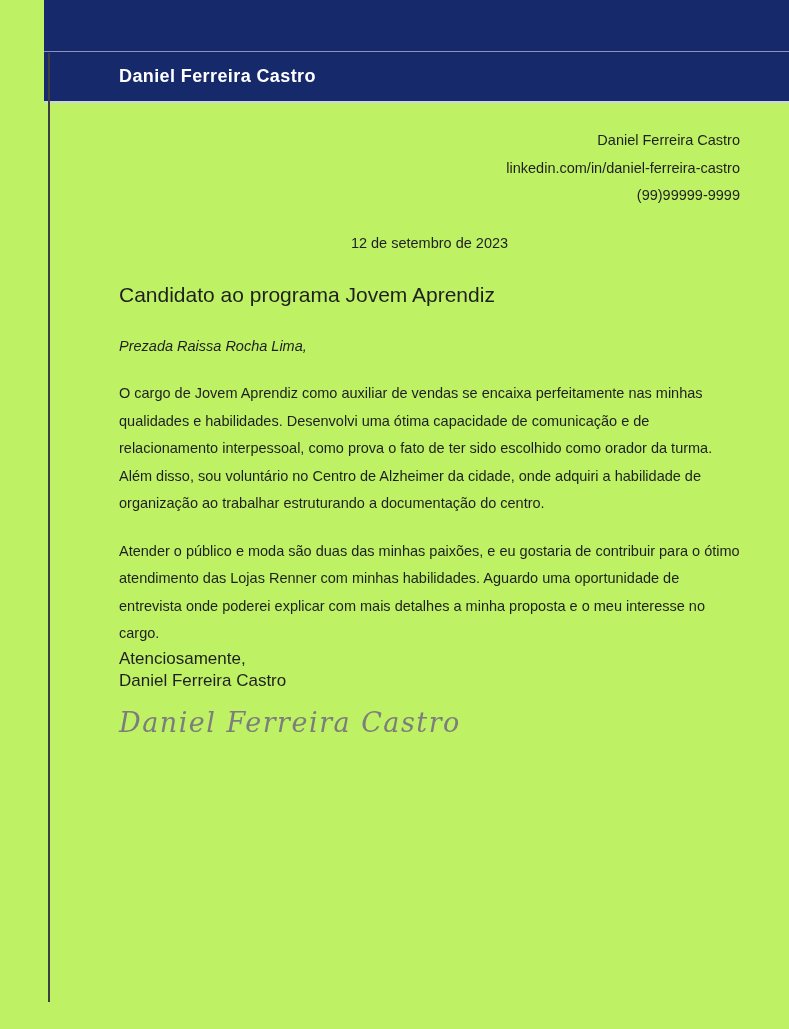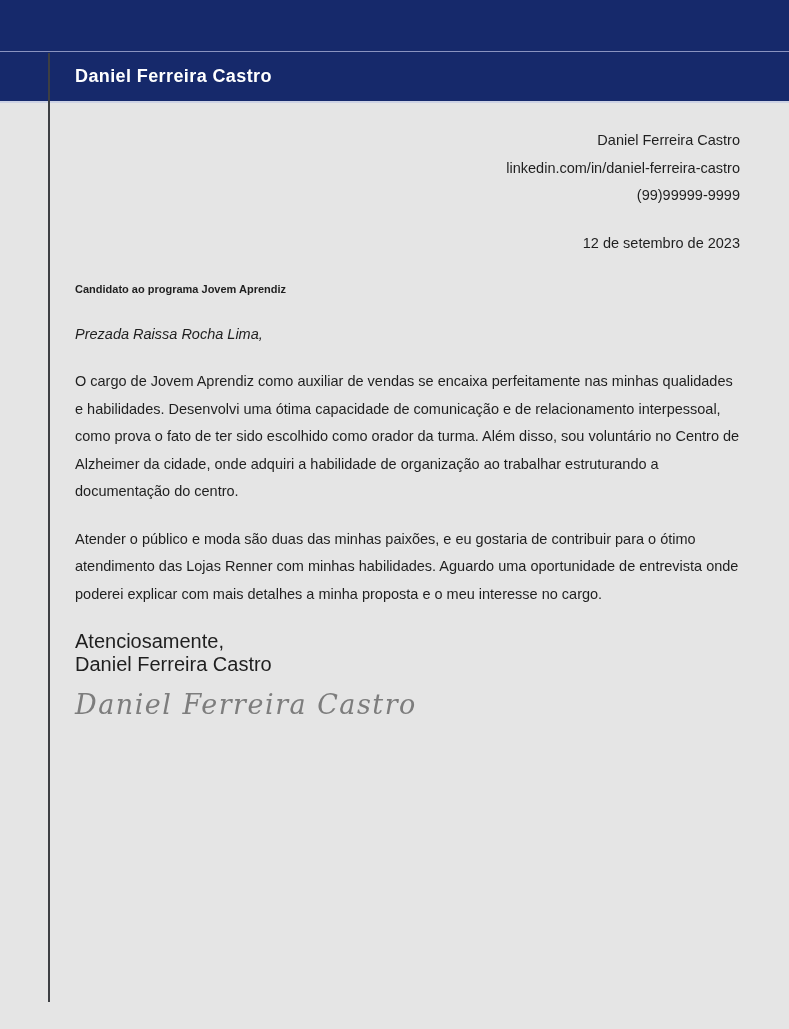--- a/index.html
+++ b/index.html
@@ -9,21 +9,22 @@
     color: #1f1f1f;
     width: 789px;
     height: 1029px;
     position: relative;
     overflow: hidden;
   }
   .page {
     width: 789px;
     height: 1029px;
     position: relative;
-    background: #e5e5e5;
+    background: #bef264;
+    padding-left: 44px;
   }
   .band-top {
     height: 52px;
     background: #16296b;
     border-bottom: 1px solid #8a93c0;
   }
   .band-name {
     height: 51px;
     background: #16296b;
     border-bottom: 2px solid #cdd2e4;
@@ -56,44 +57,43 @@
   }
   .contact div { white-space: nowrap; }
   .recipient {
     margin-top: 16px;
     font-size: 14.5px;
     line-height: 27px;
   }
   .recipient .company { font-weight: bold; }
   .date-line {
     margin-top: 20px;
-    text-align: right;
+    text-align: center;
     font-size: 14.5px;
     line-height: 27px;
   }
   .subject {
     margin-top: 26px;
-    font-size: 11px;
-    font-weight: bold;
+    font-size: 21px;
+    font-weight: normal;
   }
   .salutation {
     margin-top: 26px;
     font-size: 14.5px;
     line-height: 27.5px;
     font-style: italic;
   }
   .para {
     margin-top: 20px;
     font-size: 14.5px;
     line-height: 27.5px;
     text-align: left;
   }
   .closing {
-    margin-top: 22px;
-    font-size: 20px;
+    font-size: 17px;
     line-height: 22.5px;
   }
   .signature-script {
     margin-top: 14px;
     font-family: "DejaVu Serif", serif;
     font-style: italic;
     font-size: 27px;
     color: #7d7d7d;
     letter-spacing: 1.5px;
   }

